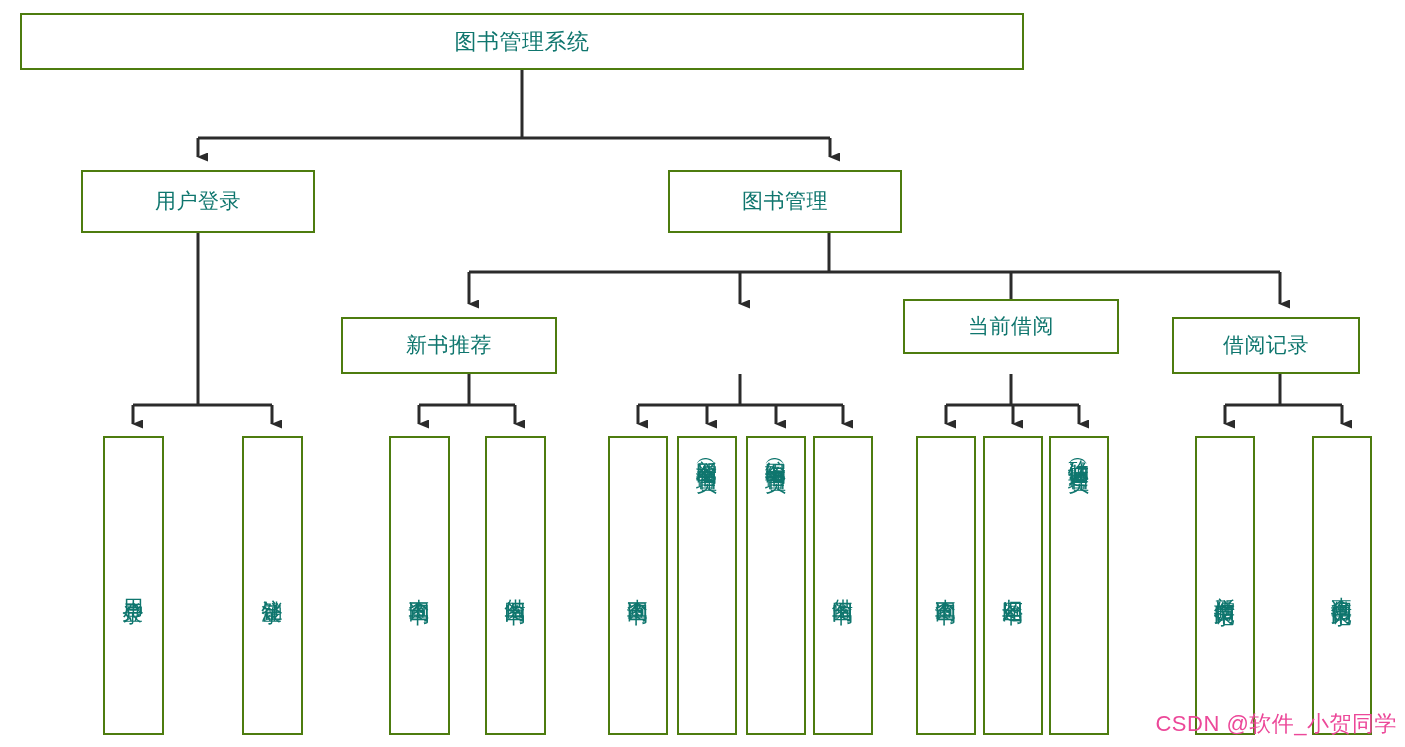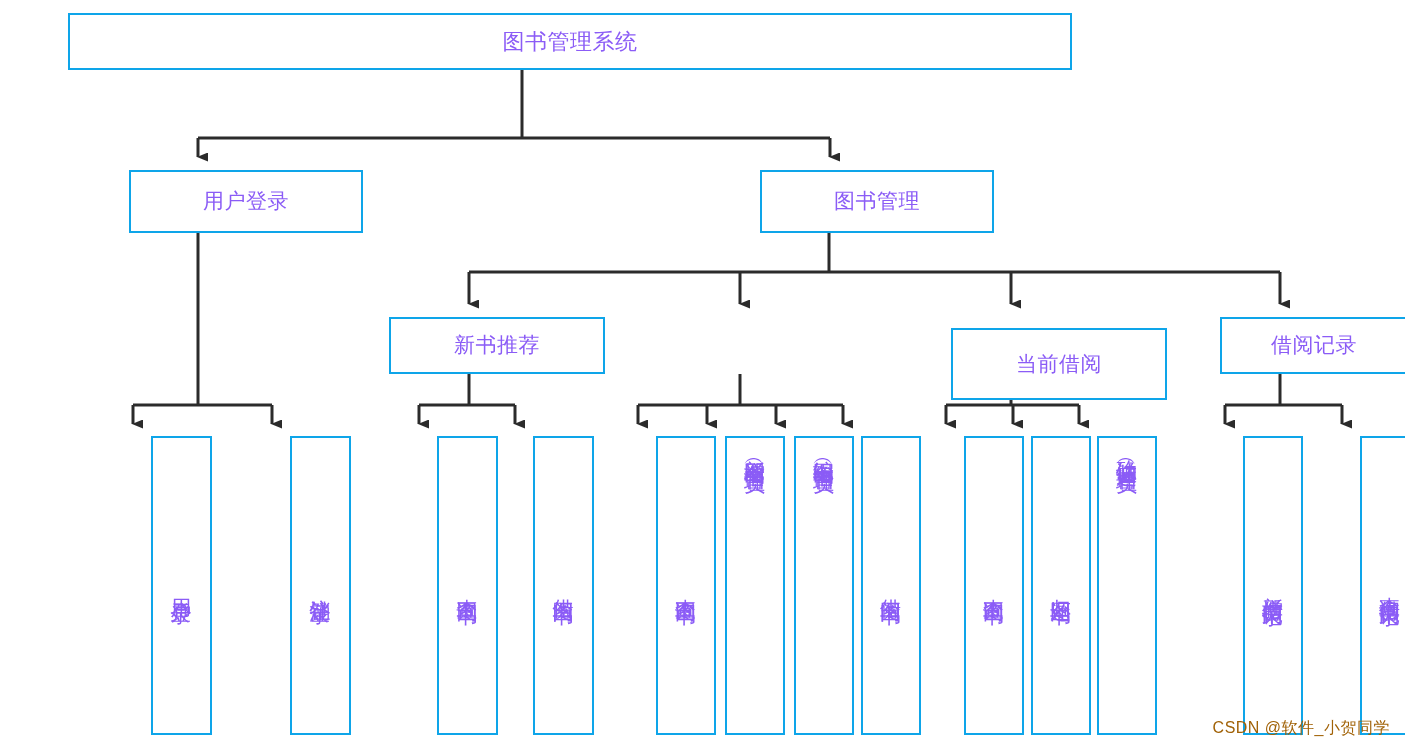--- a/index.html
+++ b/index.html
@@ -22,27 +22,26 @@
     position: absolute;
     left: 0;
     top: 0;
     width: 1405px;
     height: 747px;
   }
   .node {
     position: absolute;
     box-sizing: border-box;
     background: #ffffff;
-    border: 2px solid #0ea5e9;
+    border: 2px solid #4d7c0f;
     display: flex;
     align-items: center;
     justify-content: center;
-    color: #8b5cf6;
+    color: #0f766e;
     z-index: 2;
-    margin-left: 48px;
   }
   .node-label {
     display: block;
     text-align: center;
     line-height: 1.18;
     white-space: nowrap;
   }
   .node.horizontal .node-label {
     font-size: 21px;
     letter-spacing: 0.5px;
@@ -61,24 +60,24 @@
     font-size: 21px;
     letter-spacing: 2px;
     line-height: 1;
   }
   .node.vertical.centered {
     align-items: center;
     padding-top: 0;
   }
   #watermark {
     position: absolute;
-    right: 15px;
+    right: 8px;
     bottom: 8px;
-    font-size: 16px;
-    color: #a16207;
+    font-size: 22px;
+    color: #ec4899;
     letter-spacing: 0.5px;
     z-index: 5;
     white-space: nowrap;
     pointer-events: none;
   }
 </style>
 </head>
 <body>
 
 <div id="diagram-canvas">
@@ -137,35 +136,35 @@
     </g>
   </svg>
 
   <div class="node root horizontal" style="left: 20px; top: 13px; width: 1004px; height: 57px;">
     <span class="node-label">图书管理系统</span>
   </div>
 
   <div class="node horizontal" style="left: 81px; top: 170px; width: 234px; height: 63px;">
     <span class="node-label">用户登录</span>
   </div>
-  <div class="node horizontal" style="left: 712px; top: 170px; width: 234px; height: 63px;">
+  <div class="node horizontal" style="left: 668px; top: 170px; width: 234px; height: 63px;">
     <span class="node-label">图书管理</span>
   </div>
 
   <div class="node vertical centered" style="left: 103px; top: 436px; width: 61px; height: 299px;">
     <span class="node-label">用户登录</span>
   </div>
   <div class="node vertical centered" style="left: 242px; top: 436px; width: 61px; height: 299px;">
     <span class="node-label">注销登录</span>
   </div>
 
   <div class="node horizontal" style="left: 341px; top: 317px; width: 216px; height: 57px;">
     <span class="node-label">新书推荐</span>
   </div>
-  <div class="node horizontal" style="left: 903px; top: 328px; width: 216px; height: 72px;">
+  <div class="node horizontal" style="left: 903px; top: 299px; width: 216px; height: 55px;">
     <span class="node-label">当前借阅</span>
   </div>
   <div class="node horizontal" style="left: 1172px; top: 317px; width: 188px; height: 57px;">
     <span class="node-label">借阅记录</span>
   </div>
 
   <div class="node vertical centered" style="left: 389px; top: 436px; width: 61px; height: 299px;">
     <span class="node-label">查询图书</span>
   </div>
   <div class="node vertical centered" style="left: 485px; top: 436px; width: 61px; height: 299px;">

